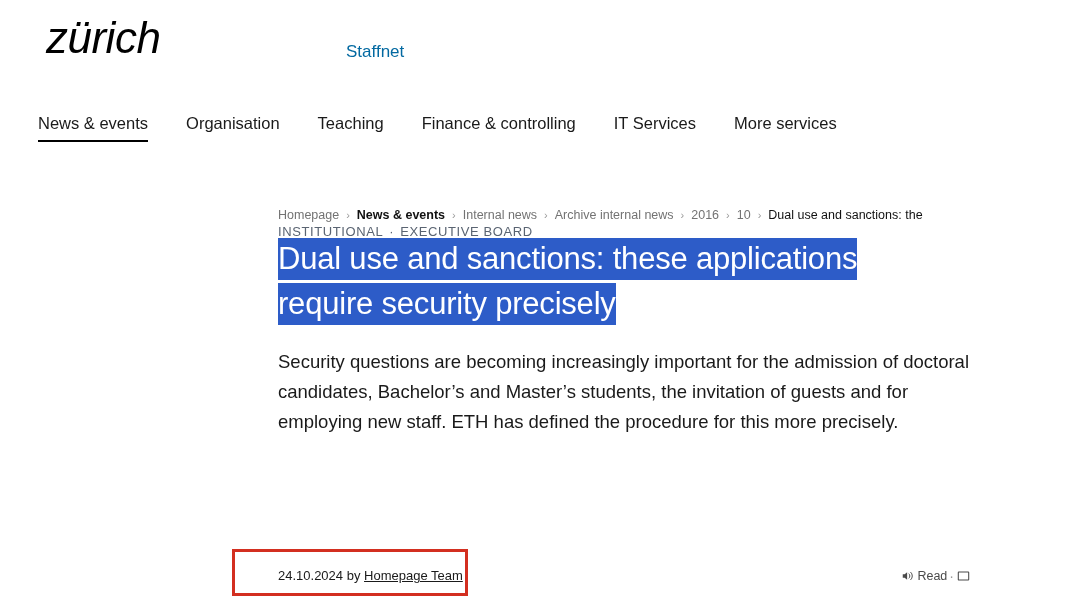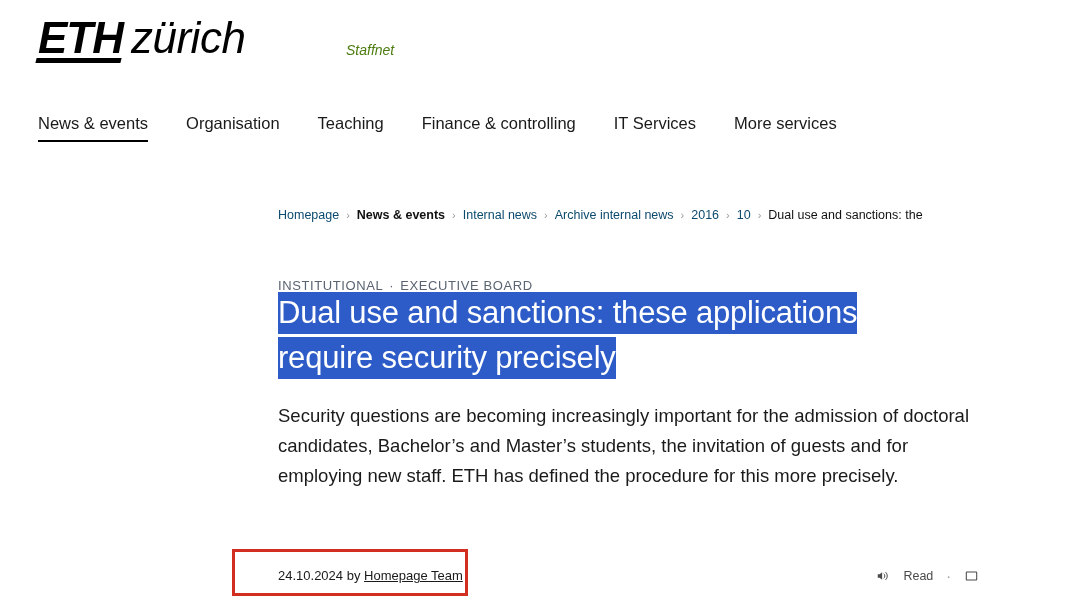--- a/index.html
+++ b/index.html
@@ -57,23 +57,22 @@
     font-size: 44px;
     line-height: 1;
     letter-spacing: -0.5px;
     color: #000;
     margin-left: 8px;
   }
   #portal-name {
     position: absolute;
     left: 346px;
     top: 42px;
-    font-size: 14px;
-    color: #4d7c0f;
-    font-style: italic;
+    font-size: 17px;
+    color: #0369a1;
   }
 
   
   #main-nav {
     position: absolute;
     top: 114px;
     left: 38px;
     right: 0;
     display: flex;
     align-items: flex-start;
@@ -105,41 +104,40 @@
     display: flex;
     align-items: center;
     font-size: 12.5px;
     color: #6e6e6e;
     white-space: nowrap;
     overflow: hidden;
     width: 690px;
     height: 18px;
   }
   .crumb {
-    color: #0c4a6e;
+    color: #737373;
     cursor: pointer;
   }
   .crumb.strong {
     color: #111111;
     font-weight: 700;
   }
   .crumb.current {
     color: #111111;
     font-weight: 400;
     cursor: default;
   }
   .crumb-sep {
     margin: 0 7px;
     color: #9a9a9a;
     font-size: 11px;
   }
 
   
   #kicker {
-    margin-top: 54px;
     font-size: 13px;
     letter-spacing: 0.6px;
     color: #5a6472;
     white-space: nowrap;
   }
   #kicker .dot {
     margin: 0 6px;
     color: #5a6472;
   }
 
@@ -199,25 +197,25 @@
     color: #1a1a1a;
     white-space: nowrap;
   }
   #byline .author {
     text-decoration: underline;
     cursor: pointer;
     color: #1a1a1a;
   }
   #meta-tools {
     position: absolute;
-    right: 0;
+    right: 8px;
     top: 1px;
     display: flex;
     align-items: flex-start;
-    gap: 13px;
+    gap: 2px;
     font-size: 12.5px;
     color: #4a4a4a;
     white-space: nowrap;
   }
   .tool-icon {
     display: inline-flex;
     align-items: center;
     justify-content: center;
     width: 14px;
     height: 14px;
@@ -242,21 +240,20 @@
     pointer-events: none;
     z-index: 6;
   }
 </style>
 </head>
 <body>
 
 <div id="site-header">
 
   <div id="logo-block">
-    <span id="logo-eth">ETH</span>
     <span id="logo-zurich">zürich</span>
   </div>
 
   <div id="portal-name">Staffnet</div>
 </div>
 
 <nav id="main-nav">
   <div class="nav-item active">News &amp; events</div>
   <div class="nav-item">Organisation</div>
   <div class="nav-item">Teaching</div>

